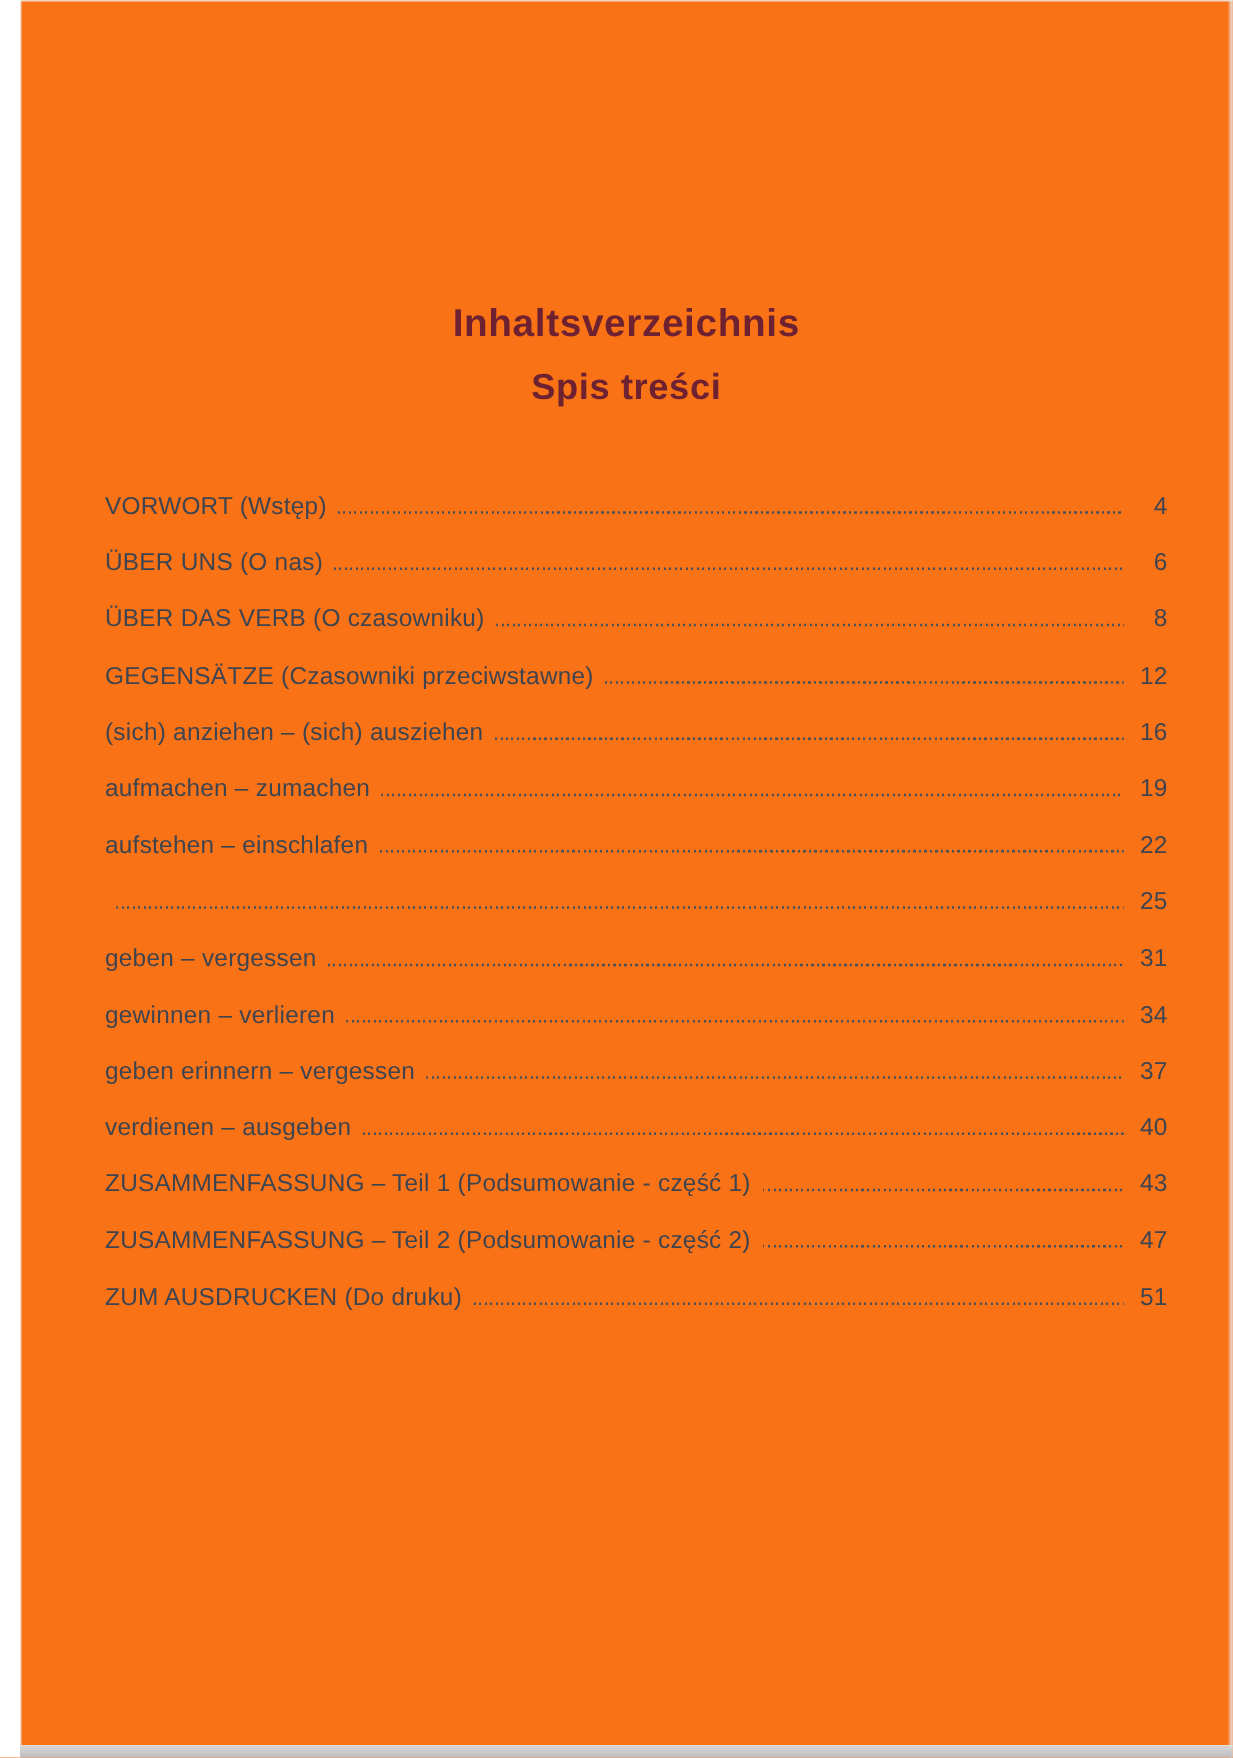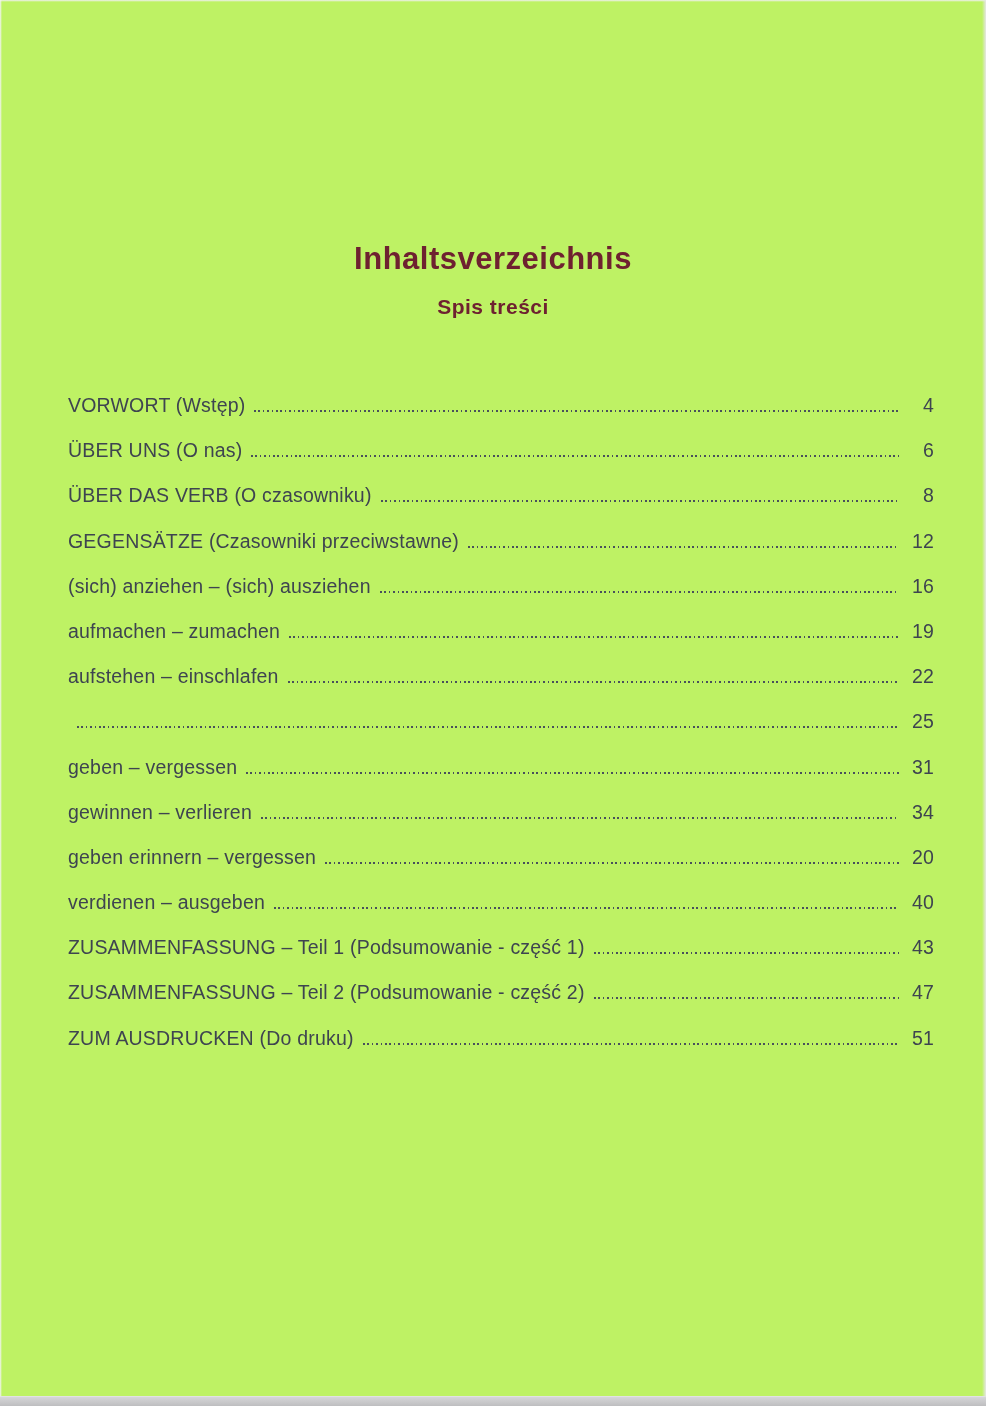--- a/index.html
+++ b/index.html
@@ -10,21 +10,22 @@
     width: 986px;
     height: 1406px;
     background: #ffffff;
     position: relative;
     overflow: hidden;
     font-family: "Liberation Sans", "DejaVu Sans", sans-serif;
   }
   .page {
     position: absolute;
     inset: 0;
-    background: #bef264;
+    background: #f97316;
+    margin-left: 16px;
   }
   
   .edge-right {
     position: absolute;
     top: 0; right: 0;
     width: 4px; height: 100%;
     background: linear-gradient(to left, #e6e6e8, rgba(255,255,255,0));
     pointer-events: none;
   }
   .edge-left {
@@ -55,21 +56,21 @@
   .title-de {
     margin: 0;
     font-size: 31px;
     line-height: 1.0;
     font-weight: 700;
     letter-spacing: 0.5px;
     color: var(--title_maroon, #6e2130);
   }
   .title-pl {
     margin: 22px 0 0 0;
-    font-size: 21px;
+    font-size: 29px;
     line-height: 1.0;
     font-weight: 700;
     letter-spacing: 0.5px;
     color: var(--title_maroon, #6e2130);
   }
   .toc {
     position: absolute;
     left: 68px;
     right: 52px;
     top: 394px;
@@ -174,21 +175,21 @@
 
     <div class="row">
       <span class="label">gewinnen – verlieren</span>
       <span class="dots"></span>
       <span class="num">34</span>
     </div>
 
     <div class="row">
       <span class="label">geben erinnern – vergessen</span>
       <span class="dots"></span>
-      <span class="num">20</span>
+      <span class="num">37</span>
     </div>
 
     <div class="row">
       <span class="label">verdienen – ausgeben</span>
       <span class="dots"></span>
       <span class="num">40</span>
     </div>
 
     <div class="row">
       <span class="label">ZUSAMMENFASSUNG – Teil 1 (Podsumowanie - część 1)</span>

